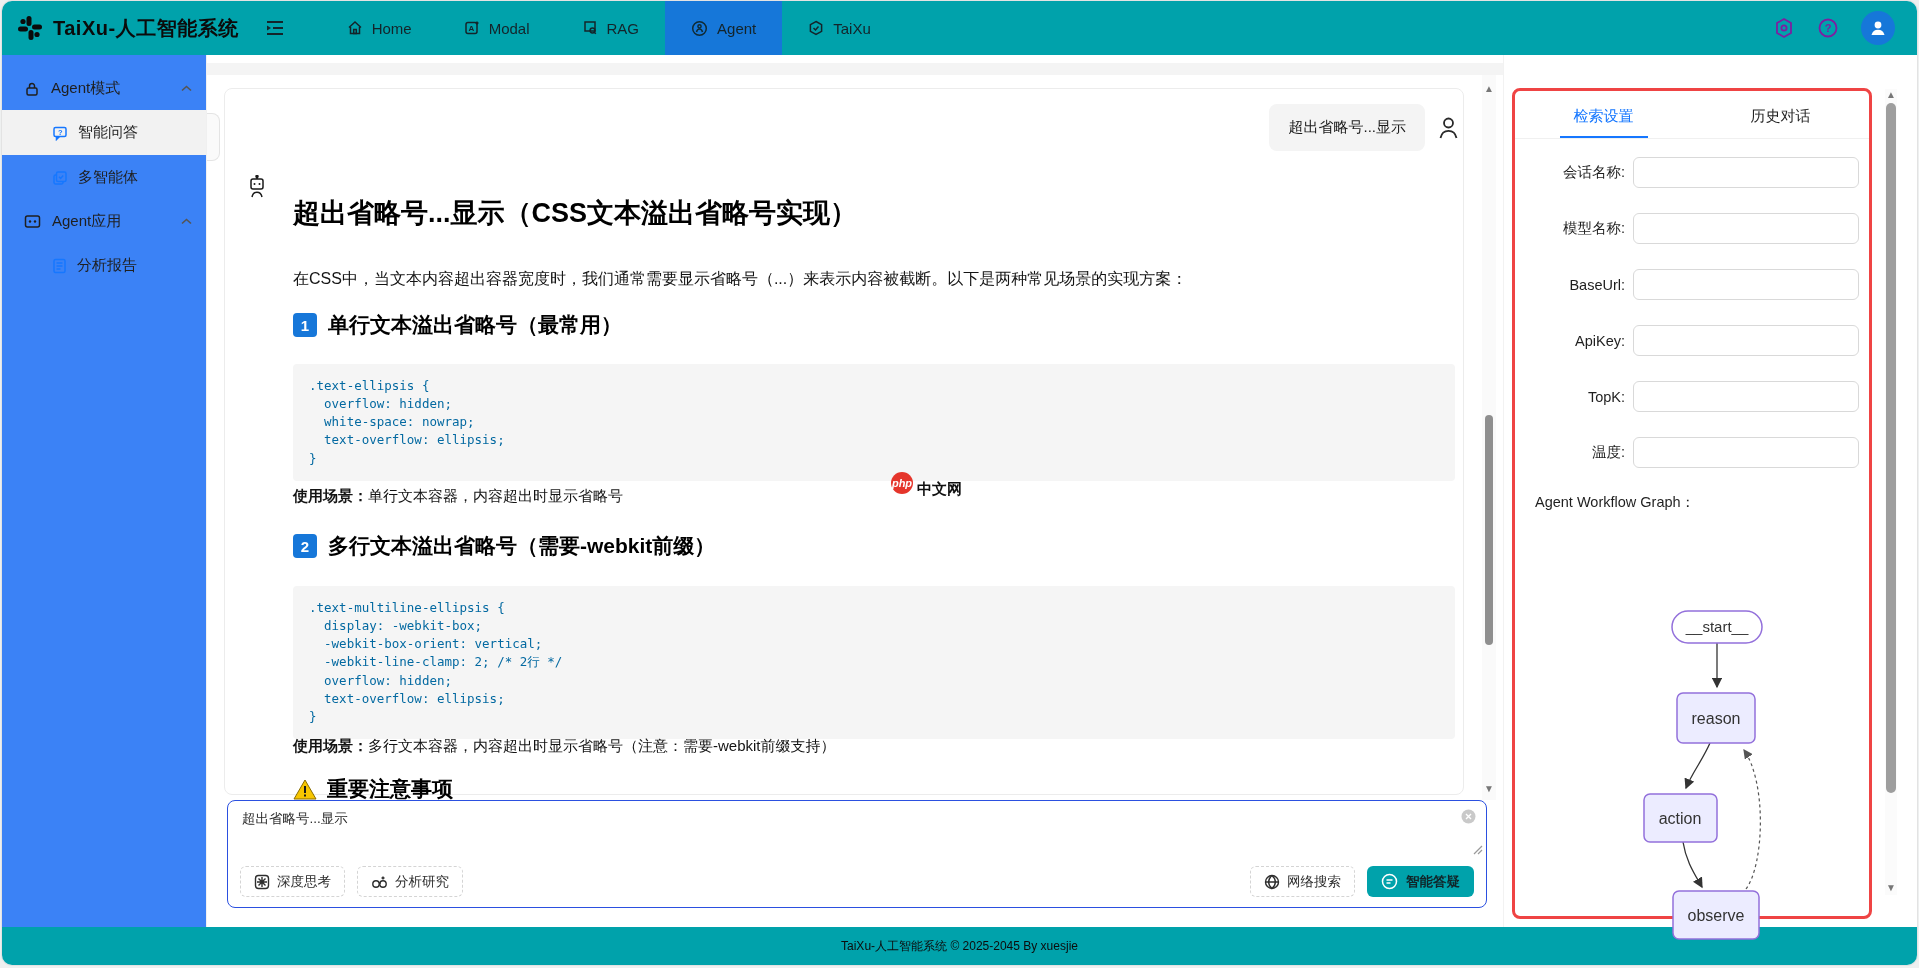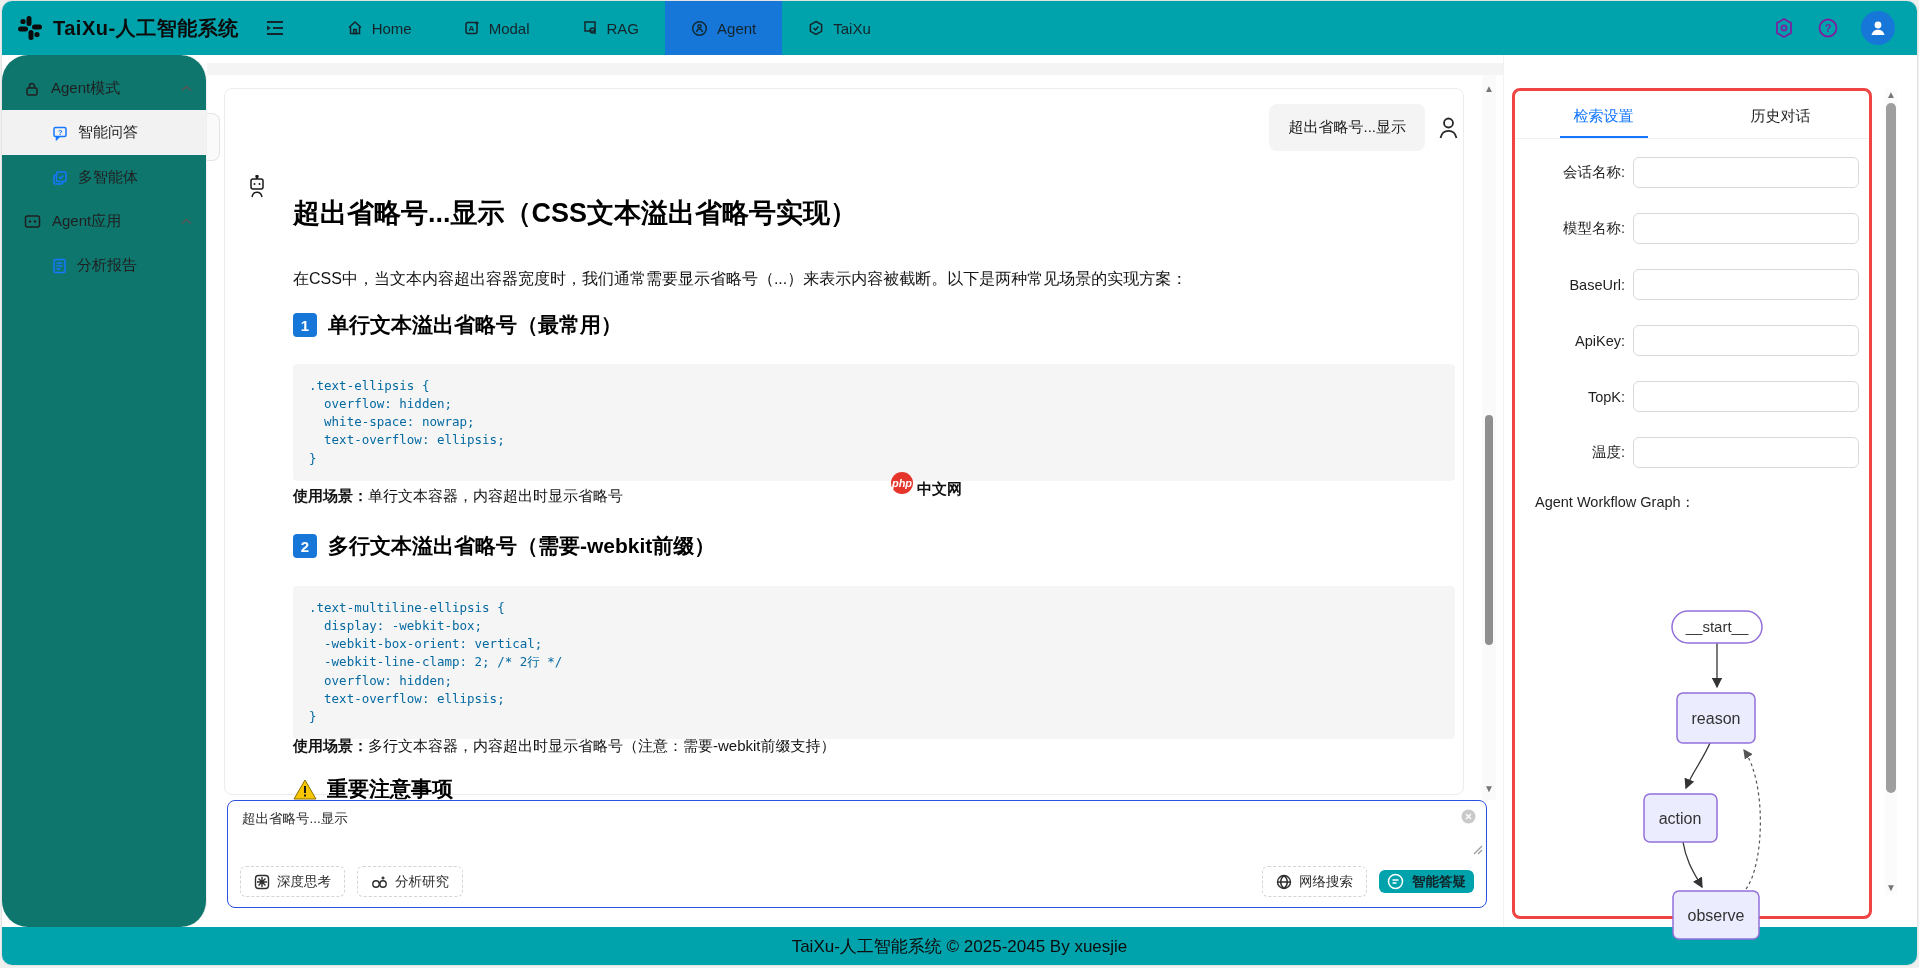--- a/index.html
+++ b/index.html
@@ -14,21 +14,21 @@
   .nav-items { display:flex; height:100%; align-items:stretch; }
   .nav-item { display:flex; align-items:center; gap:9px; padding:0 26px; font-size:15px; color:#14242a; cursor:pointer; }
   .nav-item.active { background:#1677d9; }
   .topnav-right { margin-left:auto; display:flex; align-items:center; gap:22px; padding-right:8px; }
   .round-avatar { width:34px; height:34px; border-radius:50%; background:#1677d9; display:flex; align-items:center; justify-content:center; }
 
   
   .main-row { display:flex; height:872px; }
 
   
-  .sidebar { width:205px; border-right:1px solid #f0f0f0; padding-top:12px; background:#0f766e; flex:0 0 auto;border-radius:26px; }
+  .sidebar { width:205px; border-right:1px solid #f0f0f0; padding-top:12px; background:#3b82f6; flex:0 0 auto; }
   .side-section { display:flex; align-items:center; gap:11px; padding:12px 14px 12px 22px; font-size:15px; color:#1f1f1f; cursor:pointer; }
   .side-section .chev { margin-left:auto; }
   .side-item { display:flex; align-items:center; gap:10px; padding:13px 14px 13px 50px; font-size:15px; color:#1f1f1f; cursor:pointer; }
   .side-item.selected { background:#f2f2f2; }
 
   
   .chat-col { position:relative; flex:1 1 auto; background:#fff; overflow:hidden; }
   .chat-topstrip { position:absolute; top:8px; left:0; right:0; height:12px; background:#f4f4f4; }
   .collapse-handle { position:absolute; left:-2px; top:58px; width:15px; height:48px; background:#fafafa; border:1px solid #e4e4e4; border-left:none; border-radius:0 8px 8px 0; }
   .chat-card { position:absolute; left:17px; top:33px; width:1240px; height:707px; background:#fff; border:1px solid #ececec; border-radius:8px; }
@@ -54,21 +54,21 @@
   .scroll-arrow { position:absolute; left:1px; width:12px; text-align:center; font-size:10px; color:#777; }
 
   
   .composer { position:absolute; left:20px; top:745px; width:1260px; height:108px; background:#fff; border:1.5px solid #2b50e0; border-radius:8px; z-index:6; }
   .composer-text { position:absolute; left:14px; top:9px; right:40px; font-size:13.5px; color:#2a2a2a; }
   .composer-clear { position:absolute; right:10px; top:8px; }
   .composer-resize { position:absolute; right:3px; top:44px; }
   .composer-btns { position:absolute; left:12px; right:12px; bottom:10px; display:flex; align-items:center; gap:12px; }
   .pill-btn { display:flex; align-items:center; gap:7px; border:1px dashed #d4d4d4; border-radius:6px; height:31px; padding:0 13px; font-size:13.5px; color:#2d2d2d; background:#fff; cursor:pointer; }
   .composer-spacer { flex:1; }
-  .solid-btn { display:flex; align-items:center; gap:8px; background:#00a2ab; border-radius:6px; height:23px; padding:0 8px; font-size:13.5px; color:#10262a; font-weight:bold; cursor:pointer; }
+  .solid-btn { display:flex; align-items:center; gap:8px; background:#00a2ab; border-radius:6px; height:31px; padding:0 14px; font-size:13.5px; color:#10262a; font-weight:bold; cursor:pointer; }
 
   
   .settings { position:relative; width:414px; border-left:1px solid #f2f2f2; background:#fff; flex:0 0 auto; }
   .settings-card { position:absolute; left:8px; top:33px; width:360px; bottom:8px; border:3px solid #ef4444; border-radius:8px; background:#fff; }
   .tabs { display:flex; padding-top:16px; }
   .tab { flex:1; text-align:center; font-size:15px; color:#1f1f1f; padding-bottom:12px; position:relative; cursor:pointer; }
   .tab.active { color:#1677ff; }
   .tab.active::after { content:""; position:absolute; bottom:0; left:50%; transform:translateX(-50%); width:88px; height:2px; background:#1677ff; }
   .tab-divider { height:1px; background:#f0f0f0; }
   .form { padding-top:18px; }
@@ -79,21 +79,21 @@
   .form-select { position:relative; width:226px; height:31px; border:1px solid #d9d9d9; border-radius:6px; display:flex; align-items:center; padding:0 10px; font-size:14px; color:#222; cursor:pointer; }
   .form-select .sel-chev { position:absolute; right:9px; }
   .wf-label { font-size:14.5px; color:#1f1f1f; padding-left:20px; margin-top:2px; }
   .wf-graph { position:absolute; left:95px; top:512px; }
 
   
   .settings-scrollbar { position:absolute; right:20px; top:34px; width:12px; height:806px; background:#fbfbfb; }
   .settings-thumb { position:absolute; left:1px; top:14px; width:10px; height:690px; background:#9e9e9e; border-radius:5px; }
 
   
-  .footer { height:38px; background:#00a2ab; display:flex; align-items:center; justify-content:center; font-size:17px; color:#0c0c0c; }
+  .footer { height:38px; background:#00a2ab; display:flex; align-items:center; justify-content:center; font-size:12px; color:#0c0c0c; }
 
   svg { display:block; }
 </style>
 </head>
 <body>
 
 <div class="app">
 
   <header class="topnav">
     <div class="brand">

